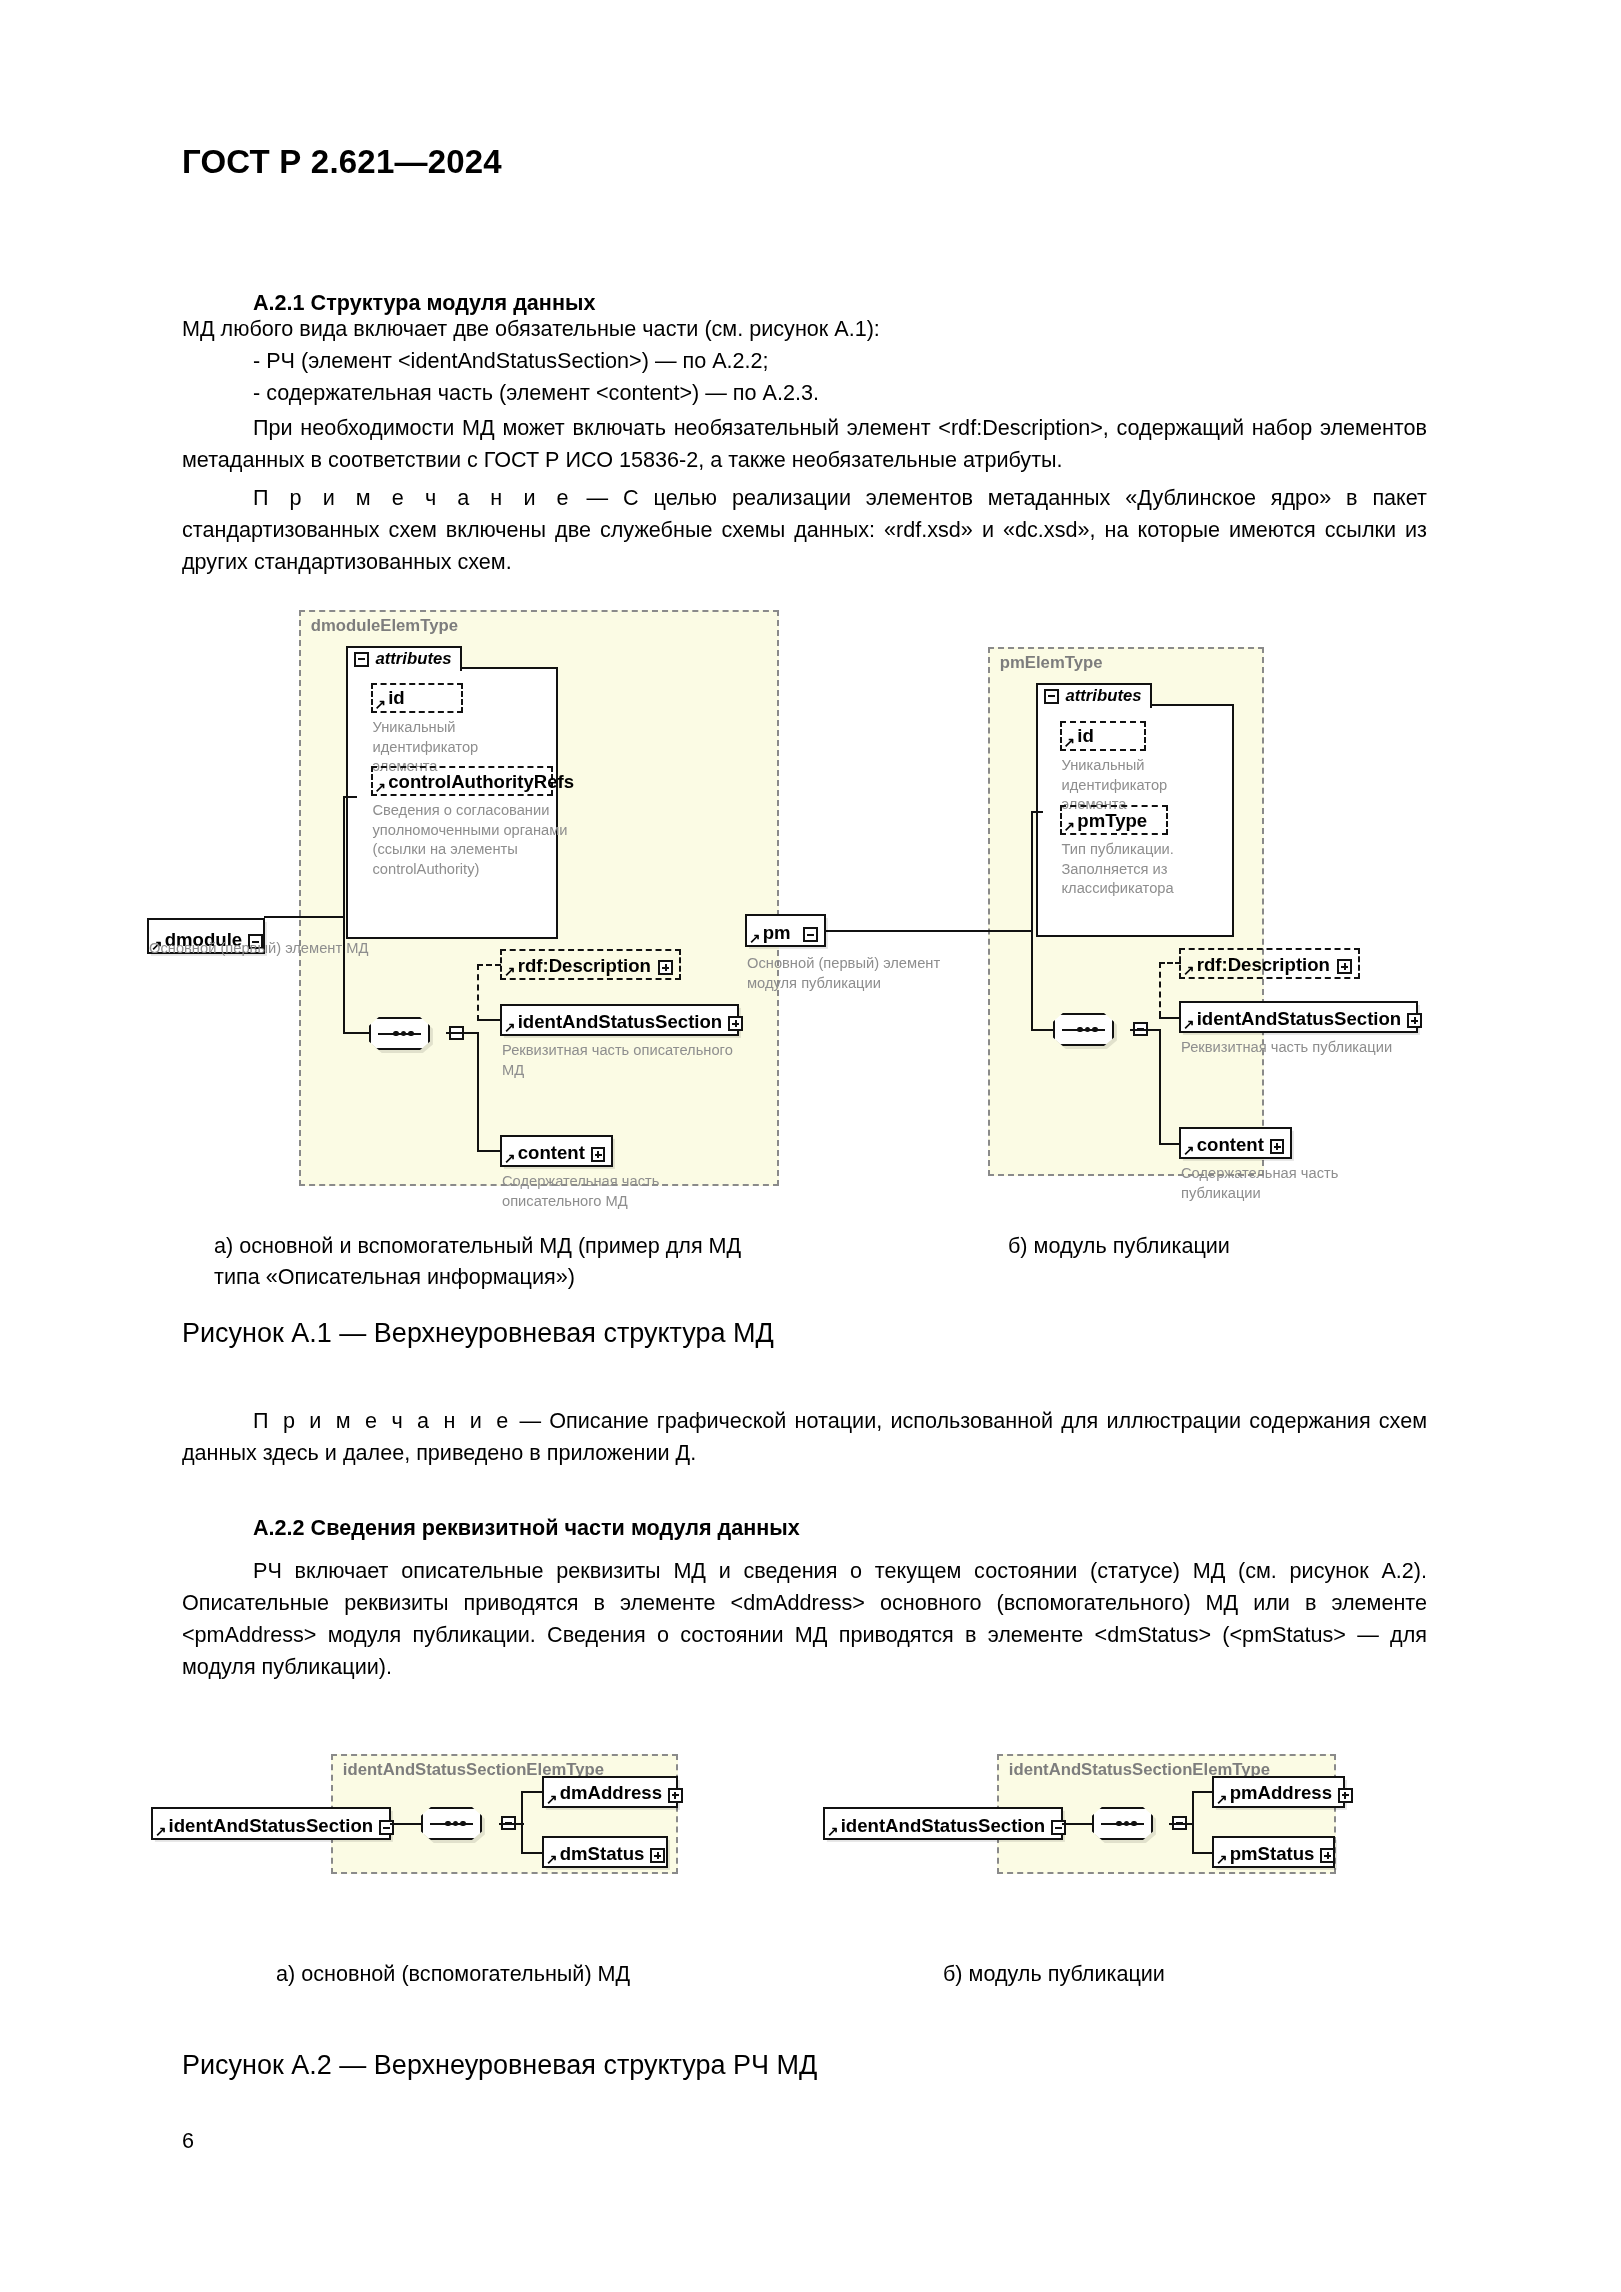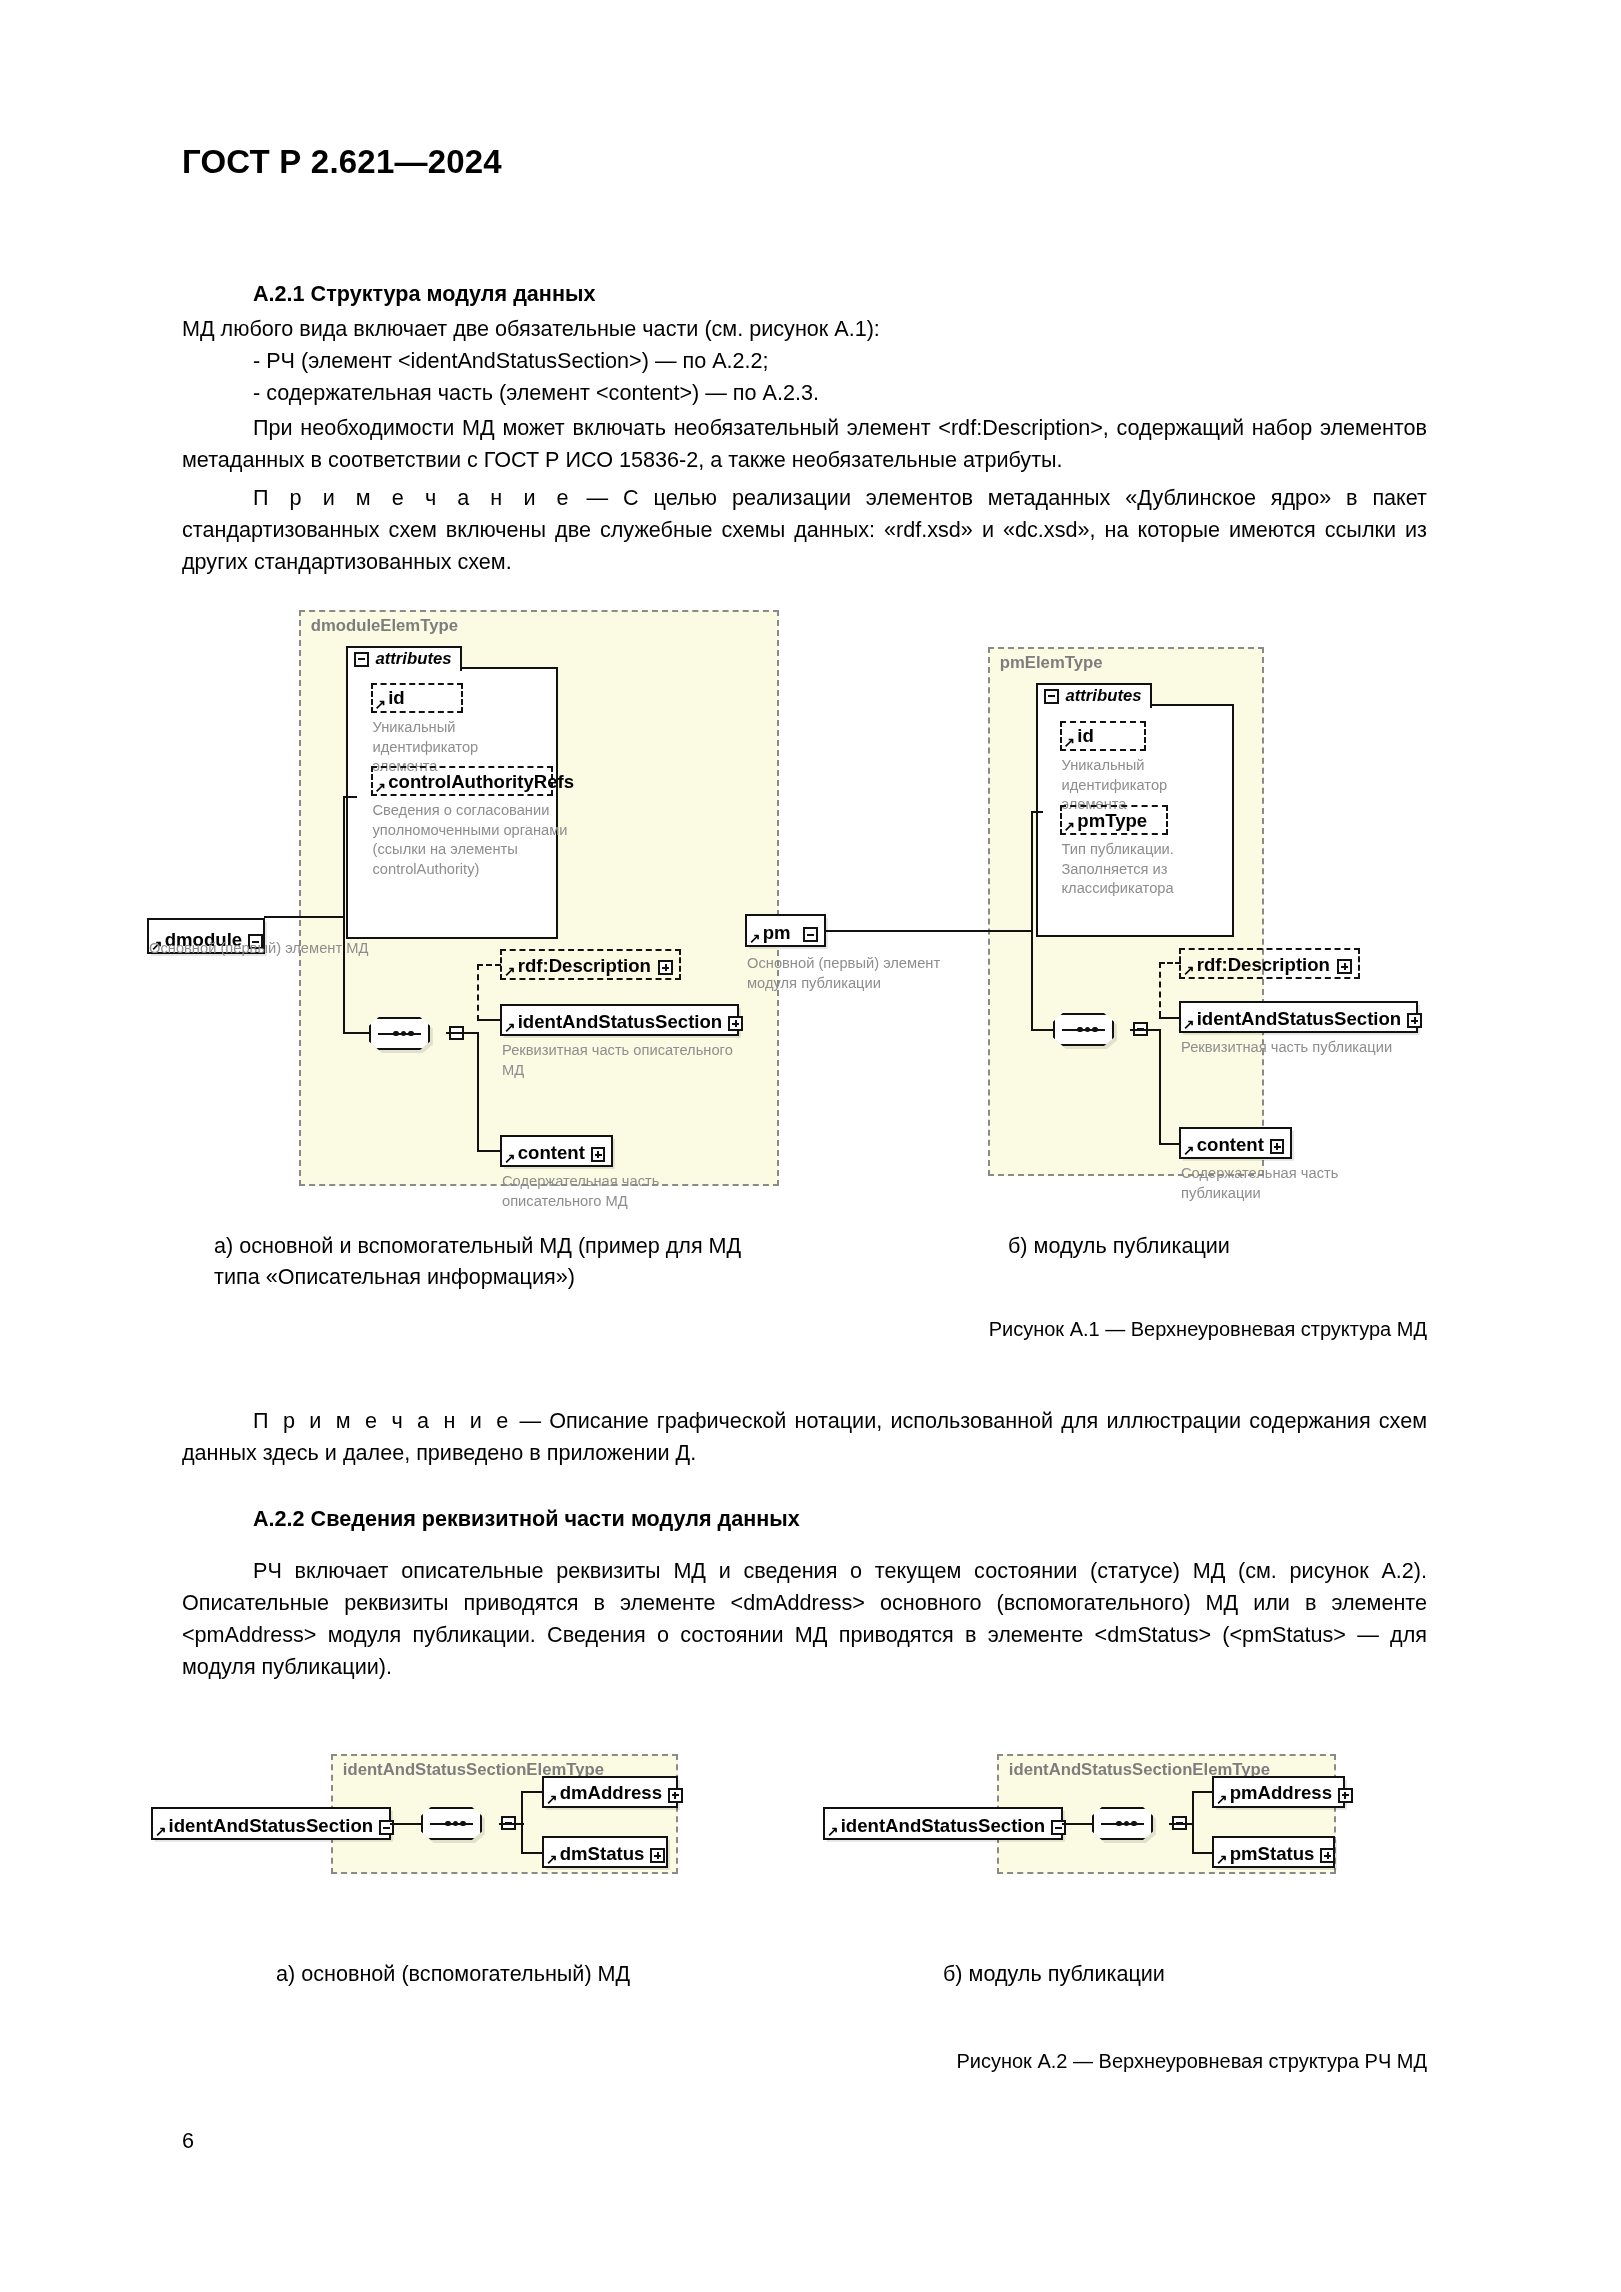--- a/index.html
+++ b/index.html
@@ -15,29 +15,29 @@
 
   
   .doc-header {
     position:absolute; left:182px; top:143px;
     font-size:33px; font-weight:bold; letter-spacing:0.2px;
   }
 
   
   .col { position:absolute; left:182px; width:1245px; }
   .h2 { font-size:22.5px; font-weight:bold; margin:0 0 0 71px; }
-  .h3 { font-size:21.6px; font-weight:bold; margin:4px 0 0 71px; }
+  .h3 { font-size:21.6px; font-weight:bold; margin:13px 0 0 71px; }
   .p  { font-size:21.6px; line-height:32px; margin:0; text-align:justify; }
   .p.ind { text-indent:71px; }
   .li { font-size:21.6px; line-height:32px; margin:0 0 0 71px; }
   .note-lbl { letter-spacing:3.1px; }
 
   
   .cap { position:absolute; font-size:21.6px; line-height:31px; }
-  .figcap { position:absolute; font-size:20px; text-align:right; width:1245px; left:182px; }
+  .figcap { position:absolute; font-size:27px; text-align:left; width:1245px; left:182px; }
 
   .pageno { position:absolute; left:182px; top:2128px; font-size:21.6px; }
 
   
   .diagram { position:absolute; }
 
   
   .ctype {
     position:absolute;
     background:#fbfbe4;

